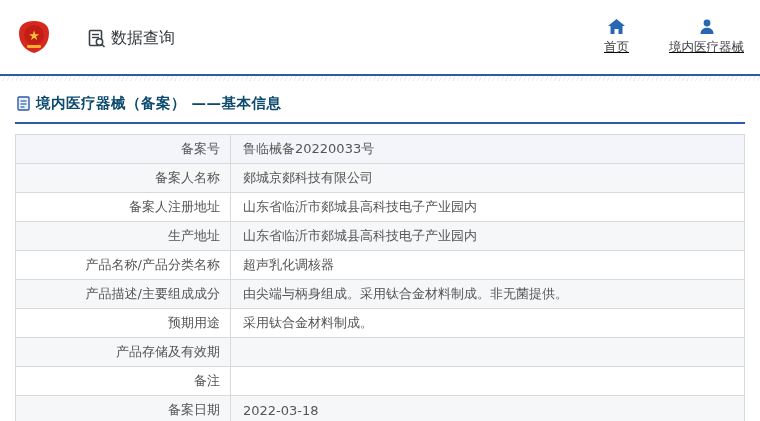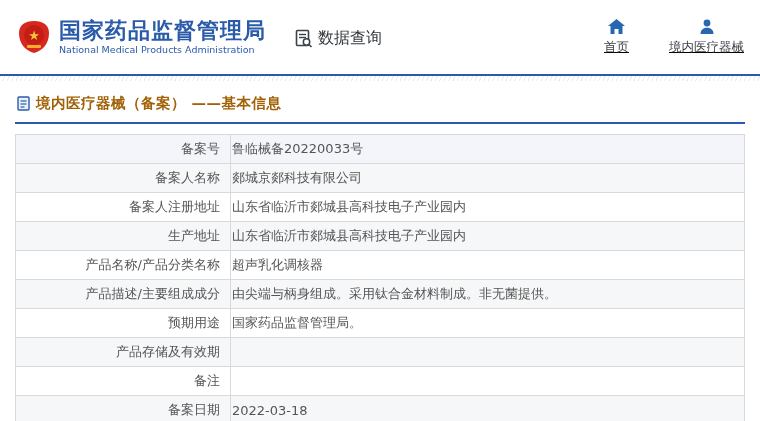--- a/index.html
+++ b/index.html
@@ -24,49 +24,45 @@
 
   
   .header-divider { border-top:2px solid #2b5aa7; height:7px;
     background:repeating-linear-gradient(115deg,#ececec 0 1px,transparent 1px 4px); }
 
   
   .content { padding:0 15px; }
   .page-title-row { display:flex; align-items:center; padding:13px 2px 9px 2px;
                     border-bottom:2px solid #2b5aa7; }
   .page-title-row svg { margin-right:6px; }
-  .page-title { font-size:14.5px; font-weight:bold; color:#a16207; letter-spacing:0.5px; }
+  .page-title { font-size:14.5px; font-weight:bold; color:#0c4a6e; letter-spacing:0.5px; }
 
   
   table.detail { width:100%; border-collapse:collapse; margin-top:10px;
                  border:1px solid #c9c9c9; table-layout:fixed; }
   table.detail th, table.detail td { border:1px solid #d9d9d9; font-weight:normal;
                  font-size:13px; color:#555; height:29px; padding:1px 0; vertical-align:middle; }
   table.detail th { width:215px; text-align:right; padding-right:10px; color:#555; }
-  table.detail td { text-align:left; padding-left:1px; }
+  table.detail td { text-align:left; padding-left:12px; }
   table.detail tr:nth-child(even) th, table.detail tr:nth-child(even) td { background:#f6f7f8; }
   table.detail tr:first-child th, table.detail tr:first-child td { background:#f3f5fa; }
   table.detail a { color:#3f8fd8; text-decoration:none; cursor:pointer; }
   .bulb { display:inline-block; vertical-align:-1px; margin-right:2px; }
 </style>
 </head>
 <body>
 
 <div class="header">
   <div class="logo-wrap">
     <svg class="emblem" viewBox="0 0 32 34">
       <path d="M16 1 C25 1 31 5 31 13 C31 24 24 31 16 33 C8 31 1 24 1 13 C1 5 7 1 16 1 Z" fill="#d6281e"></path>
       <circle cx="16" cy="15" r="10" fill="#c21e15"></circle>
       <text x="16" y="20" font-size="13" text-anchor="middle" fill="#f7c437">★</text>
       <rect x="9" y="25" width="14" height="3" rx="1" fill="#f7c437" opacity="0.85"></rect>
     </svg>
-    <div class="org-names">
-      <span class="org-cn">国家药品监督管理局</span>
-      <span class="org-en">National Medical Products Administration</span>
-    </div>
   </div>
 
   <div class="section-tag">
     <svg width="19" height="19" viewBox="0 0 19 19">
       <rect x="2.5" y="1.5" width="12" height="15" rx="1" fill="none" stroke="#3c4148" stroke-width="1.6"></rect>
       <line x1="5" y1="5.5" x2="12" y2="5.5" stroke="#3c4148" stroke-width="1.4"></line>
       <line x1="5" y1="8.5" x2="12" y2="8.5" stroke="#3c4148" stroke-width="1.4"></line>
       <circle cx="12.5" cy="13" r="3.2" fill="#fff" stroke="#3c4148" stroke-width="1.5"></circle>
       <line x1="15" y1="15.5" x2="17.5" y2="18" stroke="#3c4148" stroke-width="1.6"></line>
     </svg>
@@ -126,21 +122,21 @@
         <tr>
           <th>产品名称/产品分类名称</th>
           <td>超声乳化调核器</td>
         </tr>
         <tr>
           <th>产品描述/主要组成成分</th>
           <td>由尖端与柄身组成。采用钛合金材料制成。非无菌提供。</td>
         </tr>
         <tr>
           <th>预期用途</th>
-          <td>国家药品监督管理局。</td>
+          <td>采用钛合金材料制成。</td>
         </tr>
         <tr>
           <th>产品存储及有效期</th>
           <td></td>
         </tr>
         <tr>
           <th>备注</th>
           <td></td>
         </tr>
         <tr>

